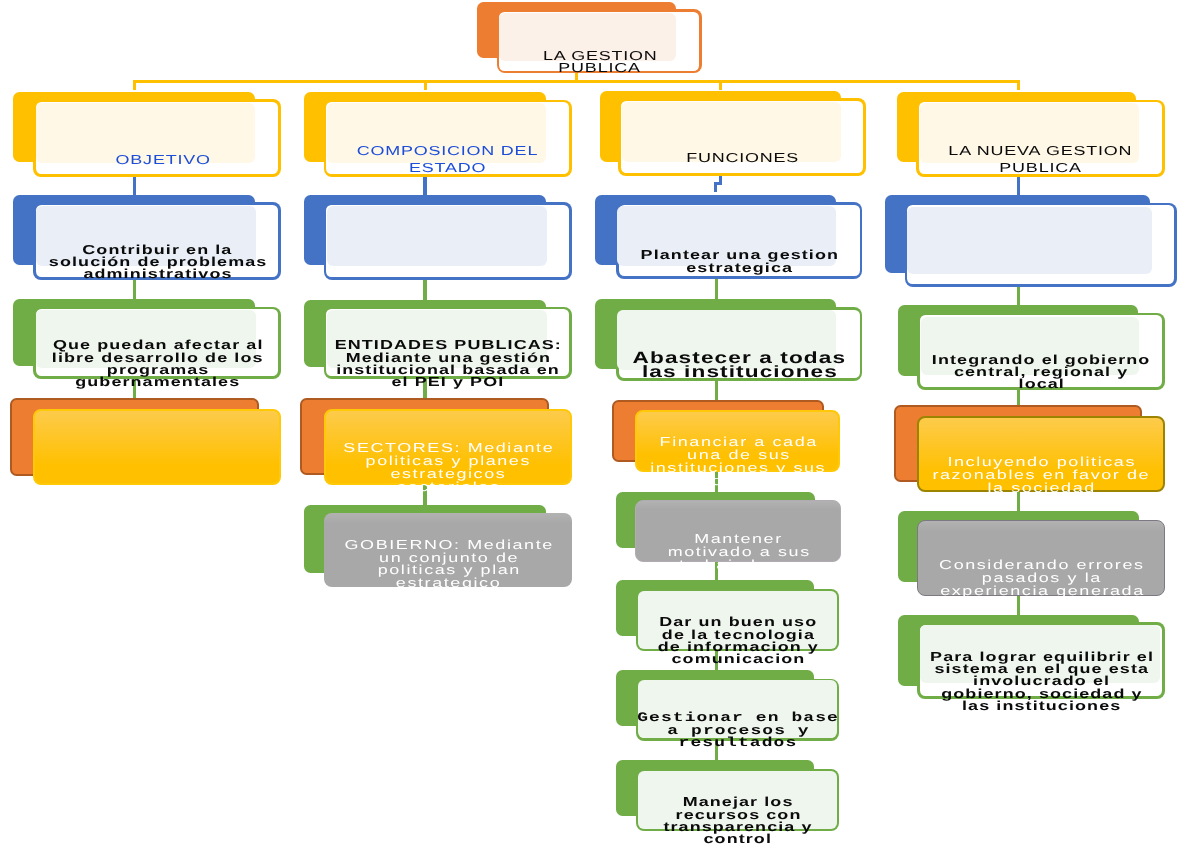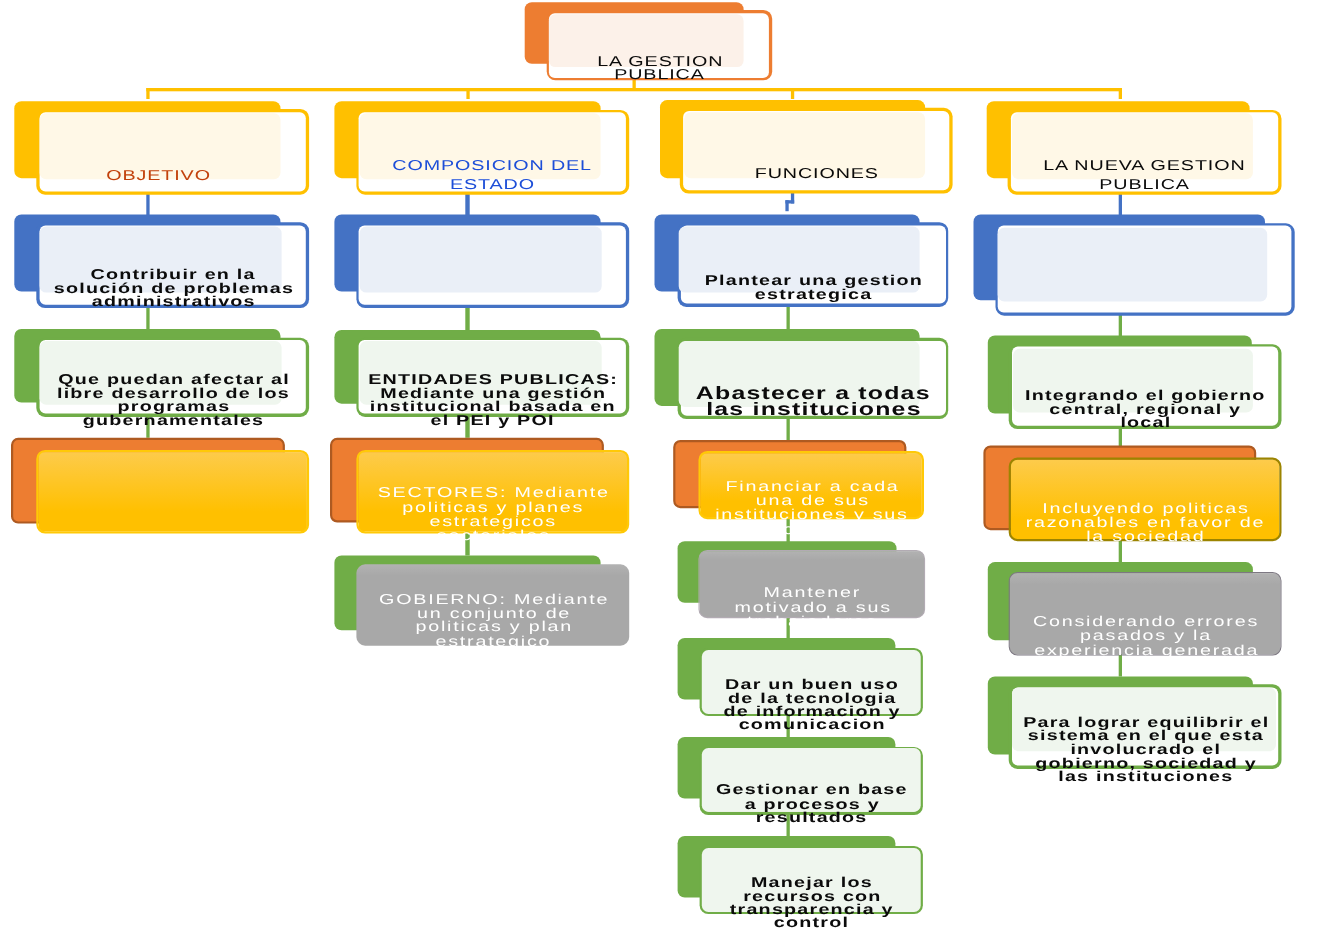--- a/index.html
+++ b/index.html
@@ -36,21 +36,21 @@
     <div class="conn" style="left: 718.5px; top: 80px; width: 3.2px; height: 9.5px; background: rgb(255, 192, 0);"></div>
     <div class="conn" style="left: 1016.8px; top: 80px; width: 3.2px; height: 9.5px; background: rgb(255, 192, 0);"></div>
     <div class="conn" style="left: 132.6px; top: 163px; width: 3.2px; height: 33px; background: rgb(68, 114, 196);"></div>
     <div class="conn" style="left: 132.6px; top: 266px; width: 3.2px; height: 34px; background: rgb(112, 173, 71);"></div>
     <div class="conn" style="left: 132.6px; top: 366px; width: 3.2px; height: 32px; background: rgb(112, 173, 71);"></div>
     <div class="layer" style="left: 13px; top: 92.3px; width: 242px; height: 70px; background: rgb(255, 192, 0); border-radius: 6.5px;"></div>
     <div class="layer" style="left: 33.2px; top: 99.4px; width: 248.2px; height: 77.4px; background: rgb(255, 192, 0); border-radius: 8px;">
       <i style="position: absolute; inset: 2.9px; background: rgb(255, 255, 255); border-radius: 5.4px; display: block;"></i>
     </div>
     <div class="layer" style="left: 36.3px; top: 103px; width: 219px; height: 60px; background: rgb(255, 248, 231); border-radius: 6px;"></div>
-    <div class="tbox" style="left: 20px; top: 100.9px; width: 248.2px; height: 77.4px; background: transparent; color: #c2410c; font-size: 13px; line-height: 17px; font-weight: 400; letter-spacing: 0px;">
+    <div class="tbox" style="left: 39px; top: 100.9px; width: 248.2px; height: 77.4px; background: transparent; color: #1d4ed8; font-size: 13px; line-height: 17px; font-weight: 400; letter-spacing: 0px;">
       <span class="txt"><i class="ln" style="transform: scaleX(1.38); letter-spacing: 0.57971px; text-indent: 0.57971px;">OBJETIVO</i></span>
     </div>
     <div class="layer" style="left: 13px; top: 195px; width: 241.7px; height: 70px; background: rgb(68, 114, 196); border-radius: 6.5px;"></div>
     <div class="layer" style="left: 33.3px; top: 202.2px; width: 248px; height: 77.7px; background: rgb(68, 114, 196); border-radius: 8px;">
       <i style="position: absolute; inset: 2.9px; background: rgb(255, 255, 255); border-radius: 5.4px; display: block;"></i>
     </div>
     <div class="layer" style="left: 36.1px; top: 205.6px; width: 220px; height: 60px; background: rgb(234, 239, 247); border-radius: 6px;"></div>
     <div class="tbox" style="left: 33.3px; top: 203.7px; width: 248px; height: 77.7px; background: transparent; color: rgb(11, 11, 11); font-size: 13px; line-height: 12.3px; font-weight: 700; letter-spacing: 0px;">
       <span class="txt"><i class="ln" style="transform: scaleX(1.38); letter-spacing: 0.797101px; text-indent: 0.797101px;">Contribuir en la</i><br><i class="ln" style="transform: scaleX(1.38); letter-spacing: 0.797101px; text-indent: 0.797101px;">solución de problemas</i><br><i class="ln" style="transform: scaleX(1.38); letter-spacing: 0.797101px; text-indent: 0.797101px;">administrativos</i></span>
     </div>
@@ -148,21 +148,21 @@
     </div>
     <div class="layer" style="left: 638px; top: 590.5px; width: 199px; height: 58px; background: rgb(239, 246, 238); border-radius: 6px;"></div>
     <div class="tbox" style="left: 636.1px; top: 590.6px; width: 202.9px; height: 61.8px; background: transparent; color: rgb(11, 11, 11); font-size: 13px; line-height: 12.3px; font-weight: 700; letter-spacing: 0px;">
       <span class="txt"><i class="ln" style="transform: scaleX(1.38); letter-spacing: 0.797101px; text-indent: 0.797101px;">Dar un buen uso</i><br><i class="ln" style="transform: scaleX(1.38); letter-spacing: 0.797101px; text-indent: 0.797101px;">de la tecnologia</i><br><i class="ln" style="transform: scaleX(1.38); letter-spacing: 0.797101px; text-indent: 0.797101px;">de informacion y</i><br><i class="ln" style="transform: scaleX(1.38); letter-spacing: 0.797101px; text-indent: 0.797101px;">comunicacion</i></span>
     </div>
     <div class="layer" style="left: 616.3px; top: 669.5px; width: 198.1px; height: 56.7px; background: rgb(112, 173, 71); border-radius: 6.5px;"></div>
     <div class="layer" style="left: 636.1px; top: 678.8px; width: 202.9px; height: 61.8px; background: rgb(112, 173, 71); border-radius: 8px;">
       <i style="position: absolute; inset: 2.9px; background: rgb(255, 255, 255); border-radius: 5.4px; display: block;"></i>
     </div>
     <div class="layer" style="left: 638px; top: 680.2px; width: 199px; height: 58px; background: rgb(239, 246, 238); border-radius: 6px;"></div>
-    <div class="tbox" style="left: 636.1px; top: 680.3px; width: 202.9px; height: 61.8px; background: transparent; color: rgb(11, 11, 11); font-size: 13px; line-height: 12.3px; font-weight: 700; letter-spacing: 0px;">
+    <div class="tbox" style="left: 636.1px; top: 680.3px; width: 202.9px; height: 61.8px; background: transparent; color: rgb(11, 11, 11); font-size: 13px; line-height: 12.3px; font-weight: 700; letter-spacing: 0px; font-family: Liberation Mono, monospace;">
       <span class="txt"><i class="ln" style="transform: scaleX(1.38); letter-spacing: 0.797101px; text-indent: 0.797101px;">Gestionar en base</i><br><i class="ln" style="transform: scaleX(1.38); letter-spacing: 0.797101px; text-indent: 0.797101px;">a procesos y</i><br><i class="ln" style="transform: scaleX(1.38); letter-spacing: 0.797101px; text-indent: 0.797101px;">resultados</i></span>
     </div>
     <div class="layer" style="left: 616.3px; top: 759.8px; width: 198.1px; height: 56.7px; background: rgb(112, 173, 71); border-radius: 6.5px;"></div>
     <div class="layer" style="left: 636.1px; top: 769.1px; width: 202.9px; height: 61.8px; background: rgb(112, 173, 71); border-radius: 8px;">
       <i style="position: absolute; inset: 2.9px; background: rgb(255, 255, 255); border-radius: 5.4px; display: block;"></i>
     </div>
     <div class="layer" style="left: 638px; top: 770.5px; width: 199px; height: 58px; background: rgb(239, 246, 238); border-radius: 6px;"></div>
     <div class="tbox" style="left: 636.1px; top: 770.6px; width: 202.9px; height: 61.8px; background: transparent; color: rgb(11, 11, 11); font-size: 13px; line-height: 12.3px; font-weight: 700; letter-spacing: 0px;">
       <span class="txt"><i class="ln" style="transform: scaleX(1.38); letter-spacing: 0.797101px; text-indent: 0.797101px;">Manejar los</i><br><i class="ln" style="transform: scaleX(1.38); letter-spacing: 0.797101px; text-indent: 0.797101px;">recursos con</i><br><i class="ln" style="transform: scaleX(1.38); letter-spacing: 0.797101px; text-indent: 0.797101px;">transparencia y</i><br><i class="ln" style="transform: scaleX(1.38); letter-spacing: 0.797101px; text-indent: 0.797101px;">control</i></span>
     </div>

